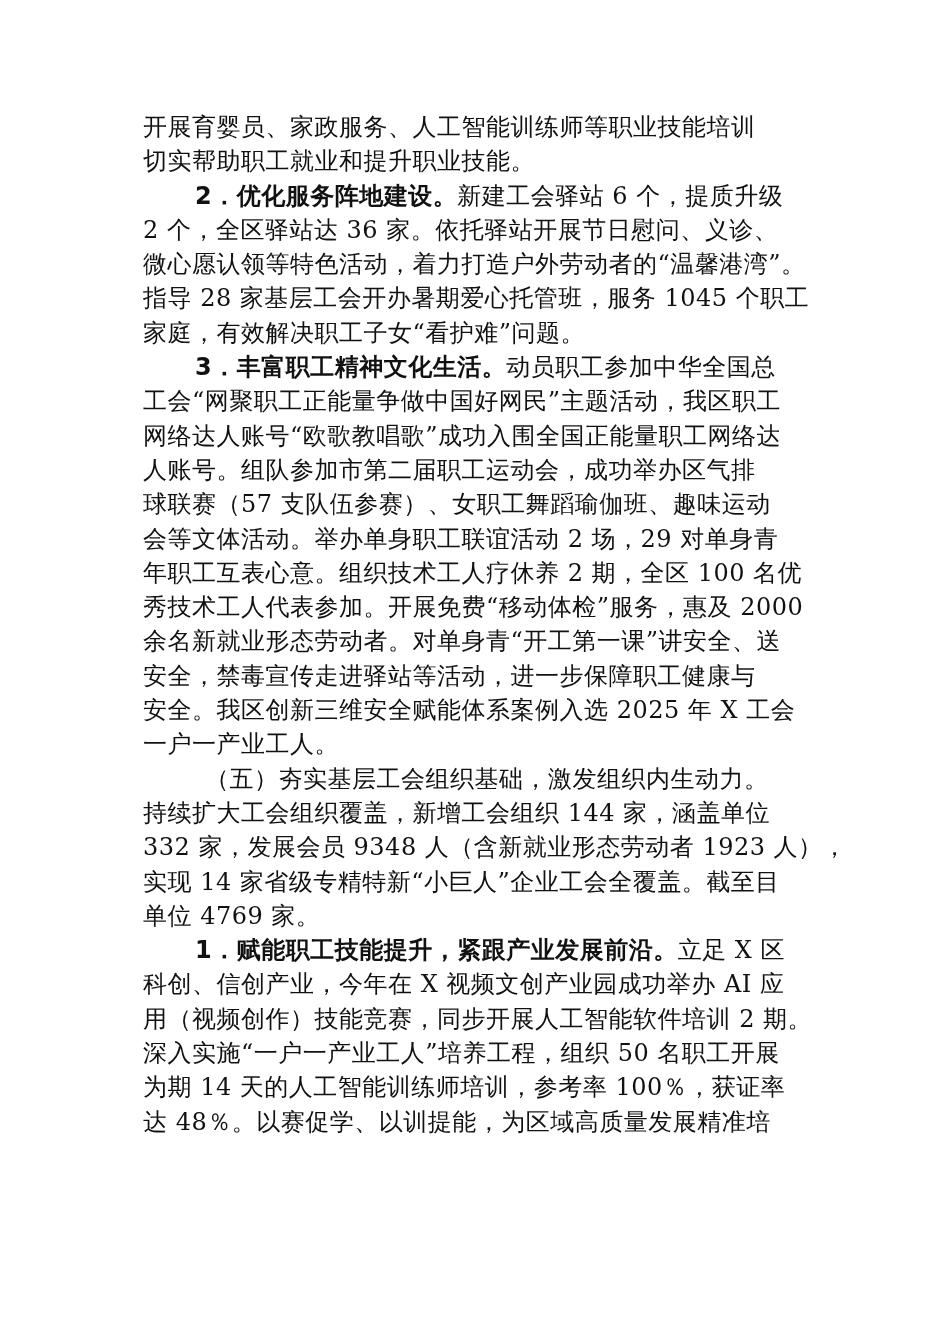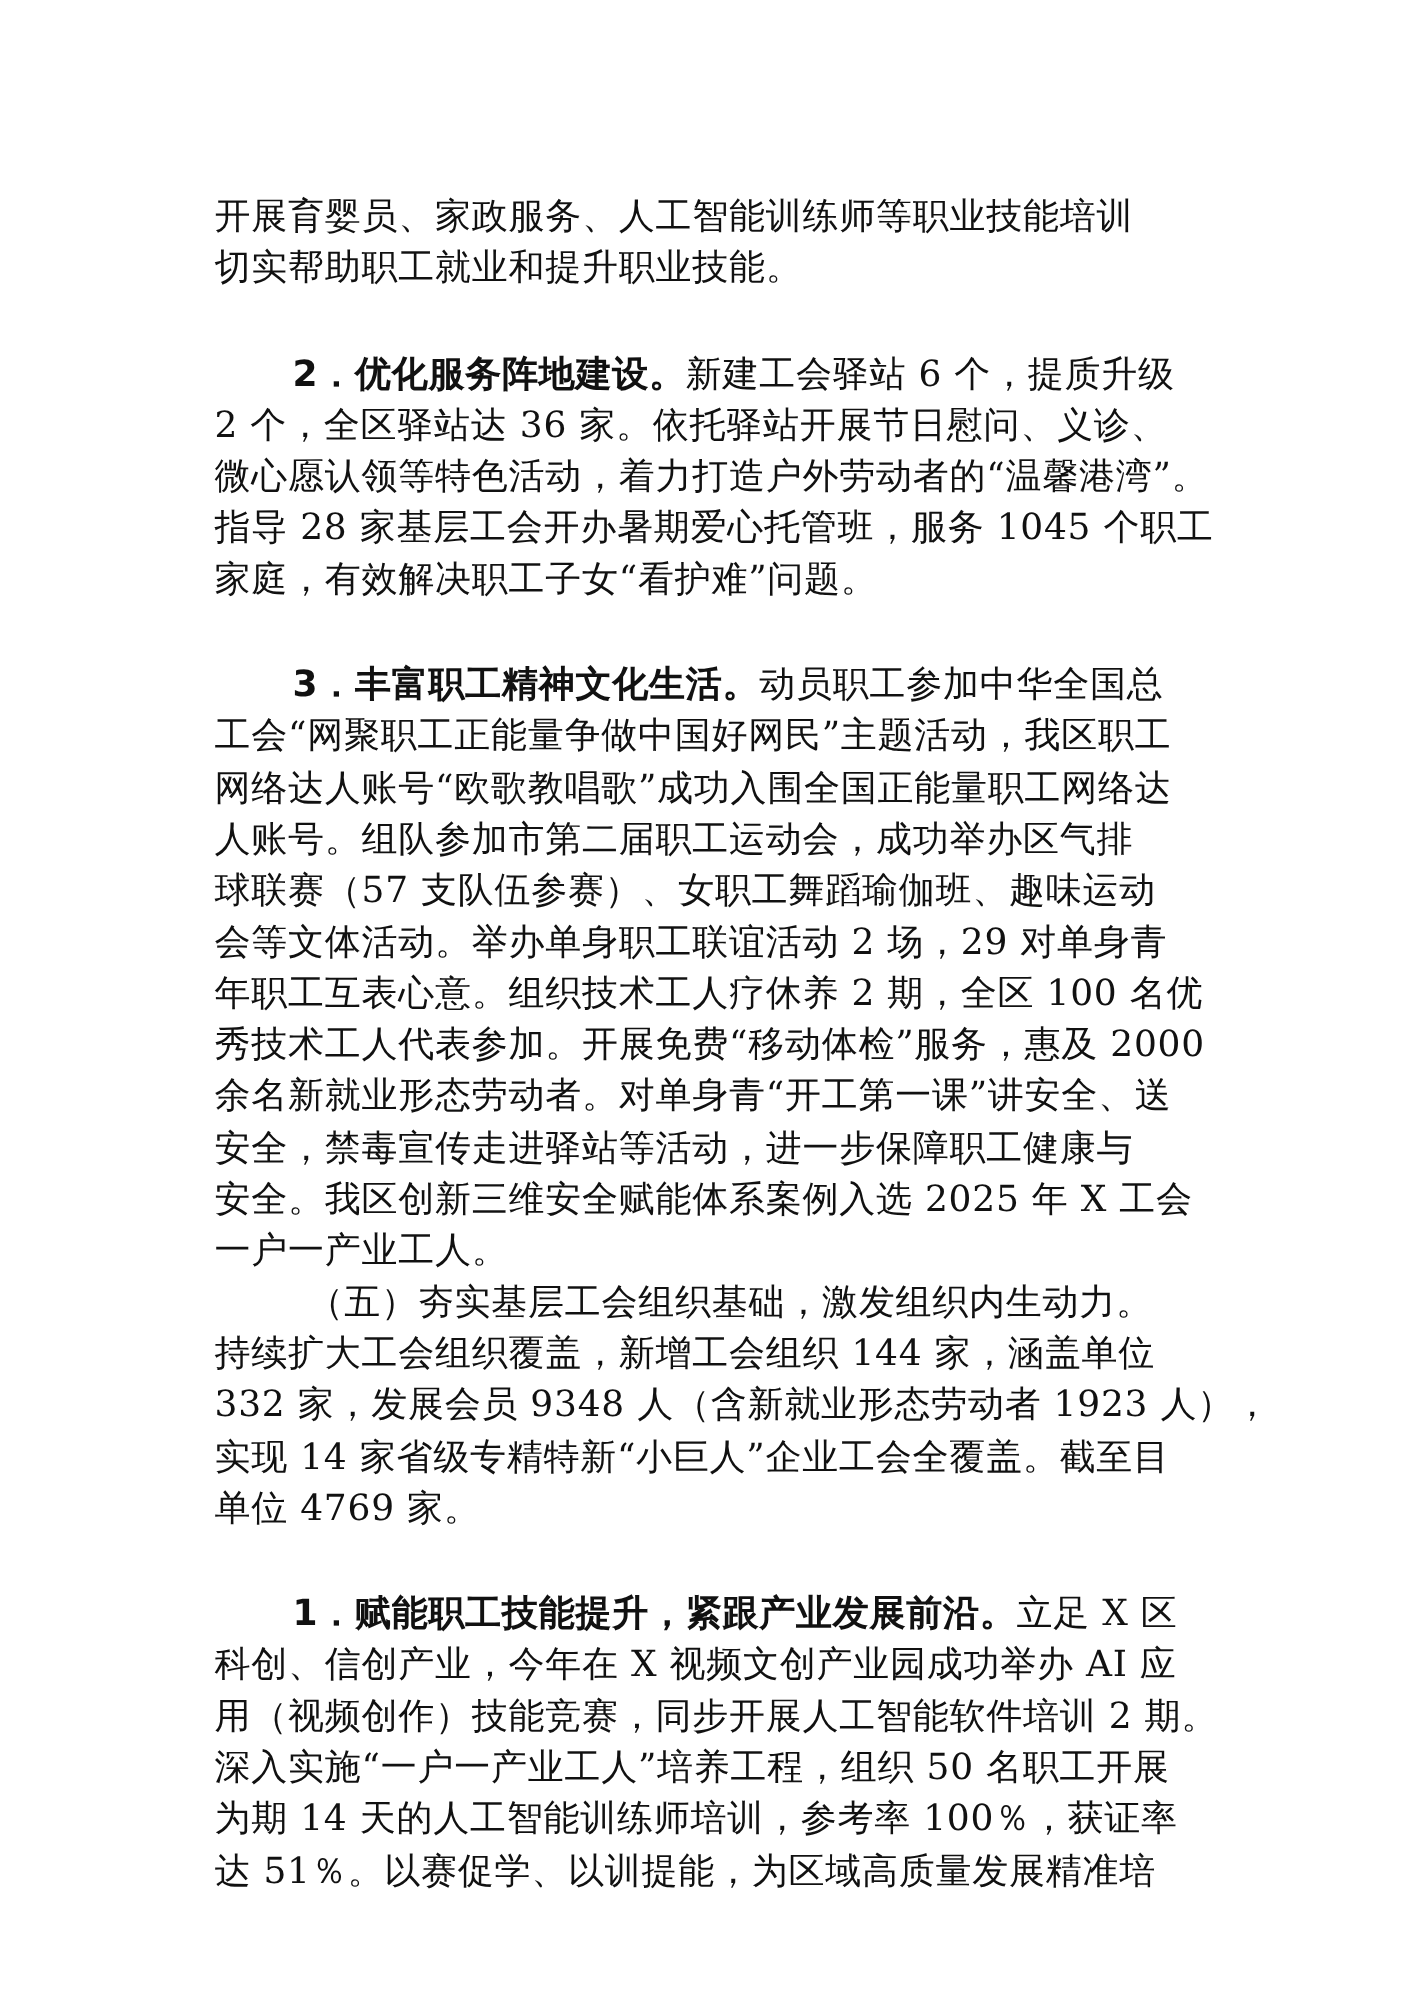--- a/index.html
+++ b/index.html
@@ -1,20 +1,20 @@
 <!DOCTYPE html>
 <html><head>
 <meta charset="utf-8">
 <style>
   html, body { margin:0; padding:0; background:#ffffff; }
   body { width:950px; height:1344px; position:relative; overflow:hidden;
          font-family: "DejaVu Serif", "Liberation Serif", serif; color:#111; }
-  .page { position:absolute; left:143px; top:127px; width:680px; }
+  .page { position:absolute; left:143px; top:110px; width:680px; }
   .line { height:34.3px; line-height:34.3px; font-size:24px; white-space:nowrap; letter-spacing:0.5px; }
-  .indent { padding-left:52px;margin-top:36px; }
+  .indent { padding-left:52px; }
   .indent2 { padding-left:62px; }
   .bold { font-weight:bold; font-family:"DejaVu Sans", sans-serif; }
 </style>
 </head>
 <body>
 
 <div class="page" id="page">
     <div class="line"><span>开展育婴员、家政服务、人工智能训练师等职业技能培训</span></div>
     <div class="line"><span>切实帮助职工就业和提升职业技能。</span></div>
     <div class="line indent"><span class="bold">2．优化服务阵地建设。</span><span>新建工会驿站 6 个，提质升级</span></div>
@@ -37,14 +37,14 @@
     <div class="line indent2"><span>（五）夯实基层工会组织基础，激发组织内生动力。</span></div>
     <div class="line"><span>持续扩大工会组织覆盖，新增工会组织 144 家，涵盖单位</span></div>
     <div class="line"><span>332 家，发展会员 9348 人（含新就业形态劳动者 1923 人），</span></div>
     <div class="line"><span>实现 14 家省级专精特新“小巨人”企业工会全覆盖。截至目</span></div>
     <div class="line"><span>单位 4769 家。</span></div>
     <div class="line indent"><span class="bold">1．赋能职工技能提升，紧跟产业发展前沿。</span><span>立足 X 区</span></div>
     <div class="line"><span>科创、信创产业，今年在 X 视频文创产业园成功举办 AI 应</span></div>
     <div class="line"><span>用（视频创作）技能竞赛，同步开展人工智能软件培训 2 期。</span></div>
     <div class="line"><span>深入实施“一户一产业工人”培养工程，组织 50 名职工开展</span></div>
     <div class="line"><span>为期 14 天的人工智能训练师培训，参考率 100％，获证率</span></div>
-    <div class="line"><span>达 51％。以赛促学、以训提能，为区域高质量发展精准培</span></div>
+    <div class="line"><span>达 48％。以赛促学、以训提能，为区域高质量发展精准培</span></div>
   </div>
 
 </body></html>

